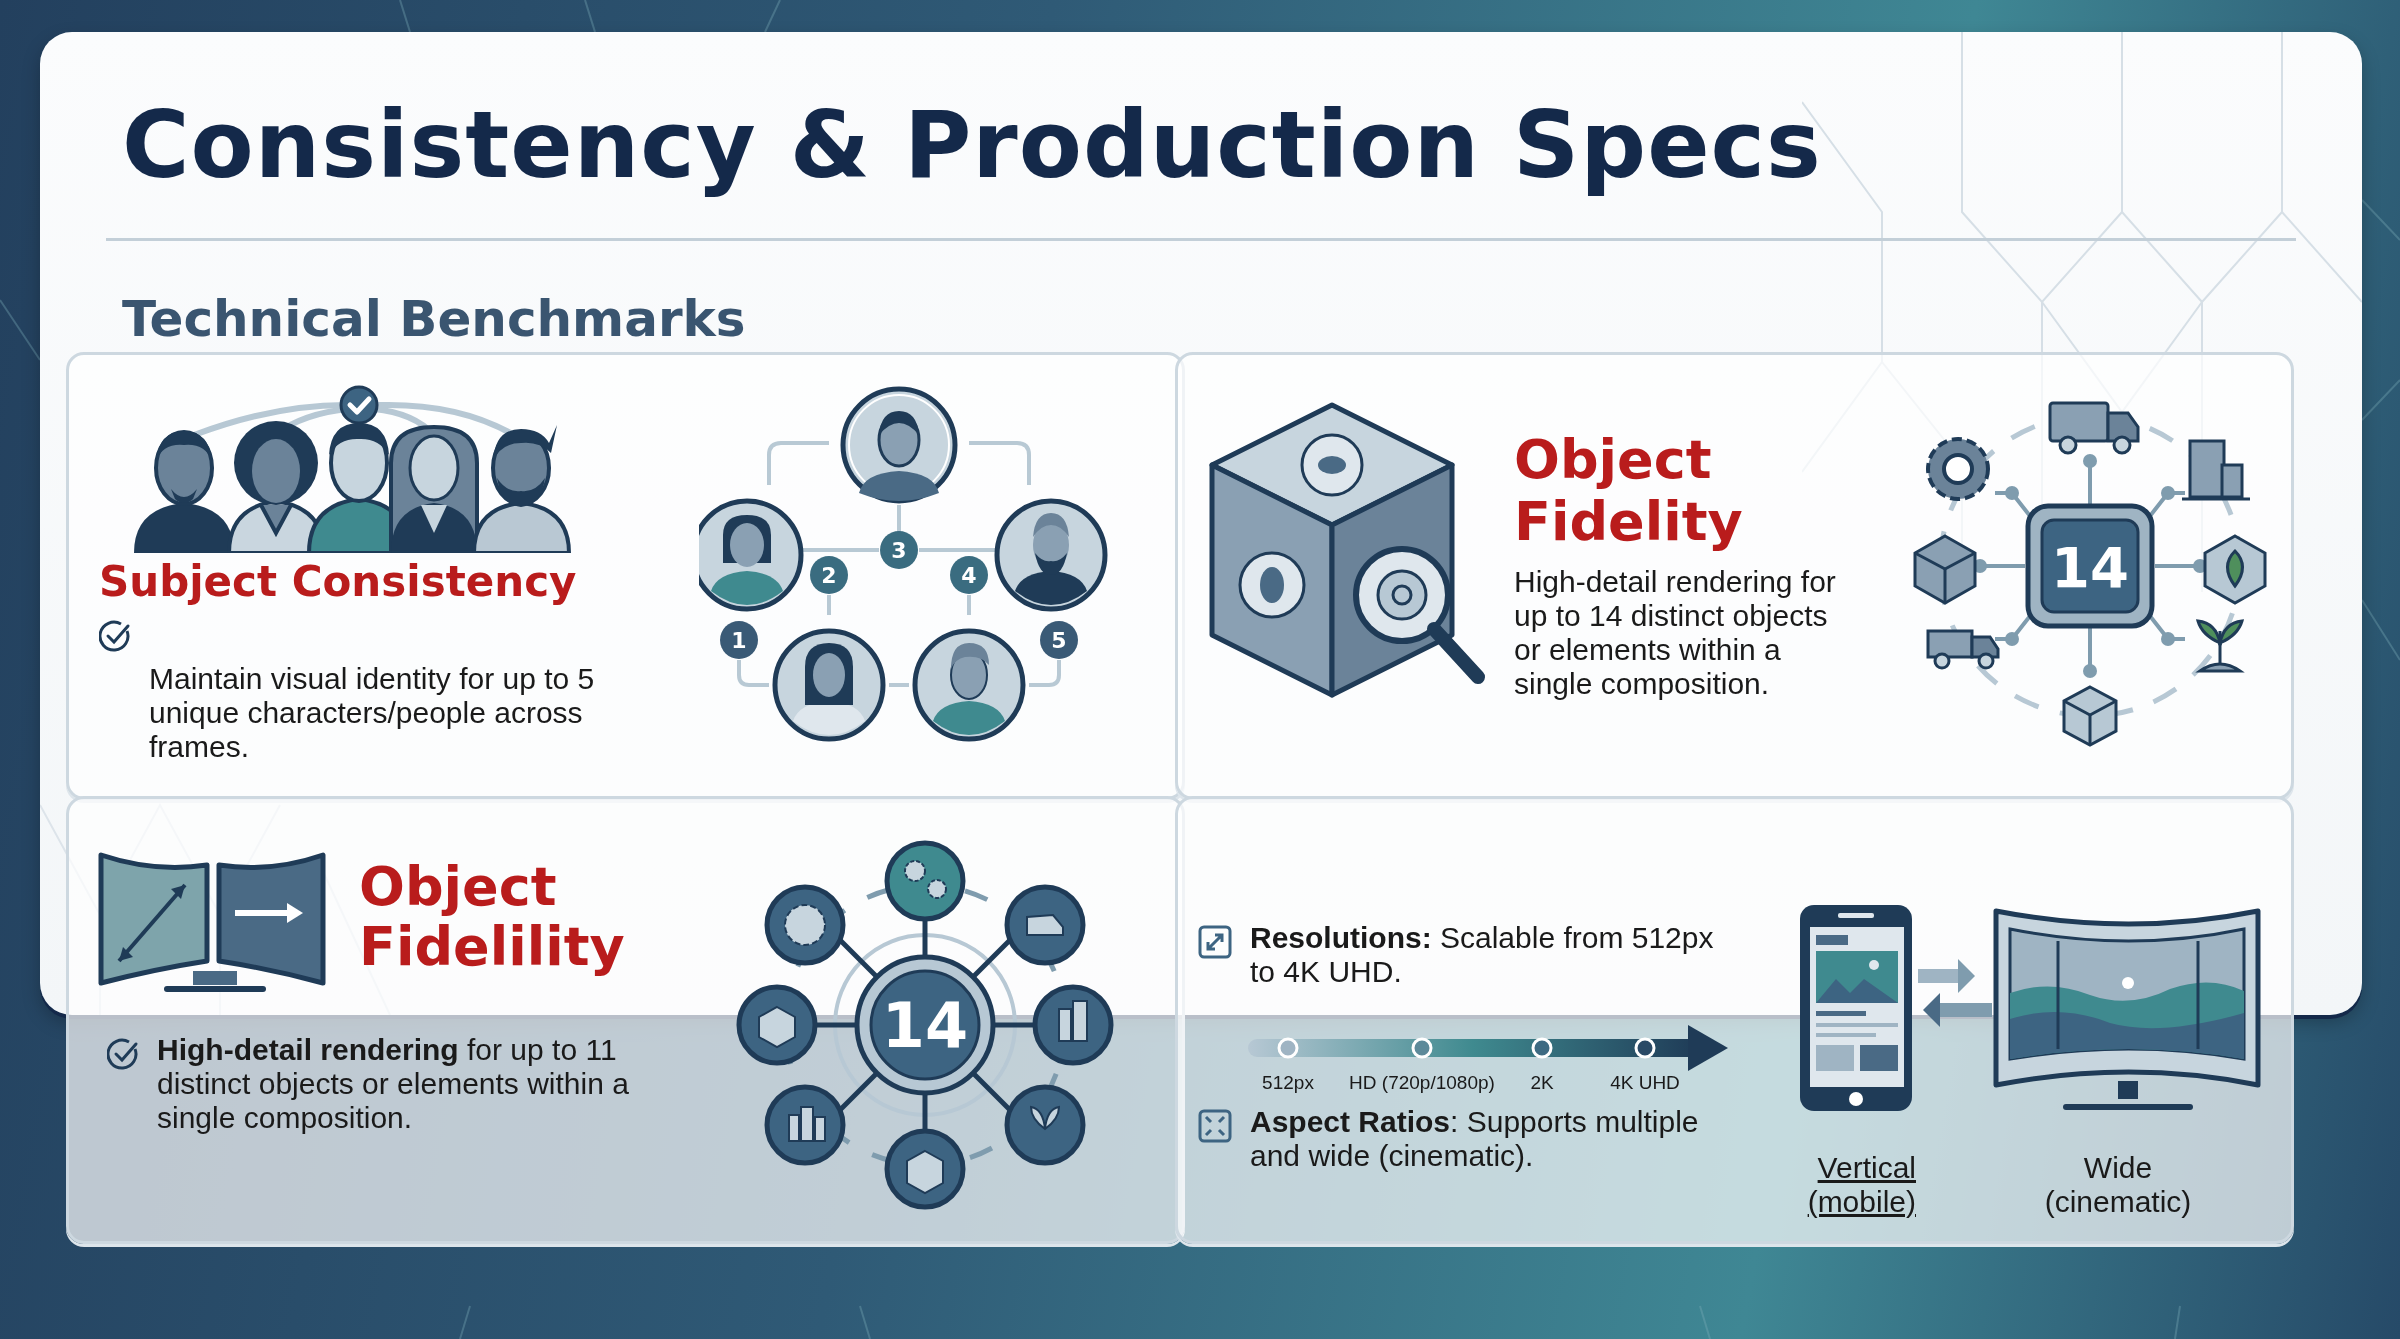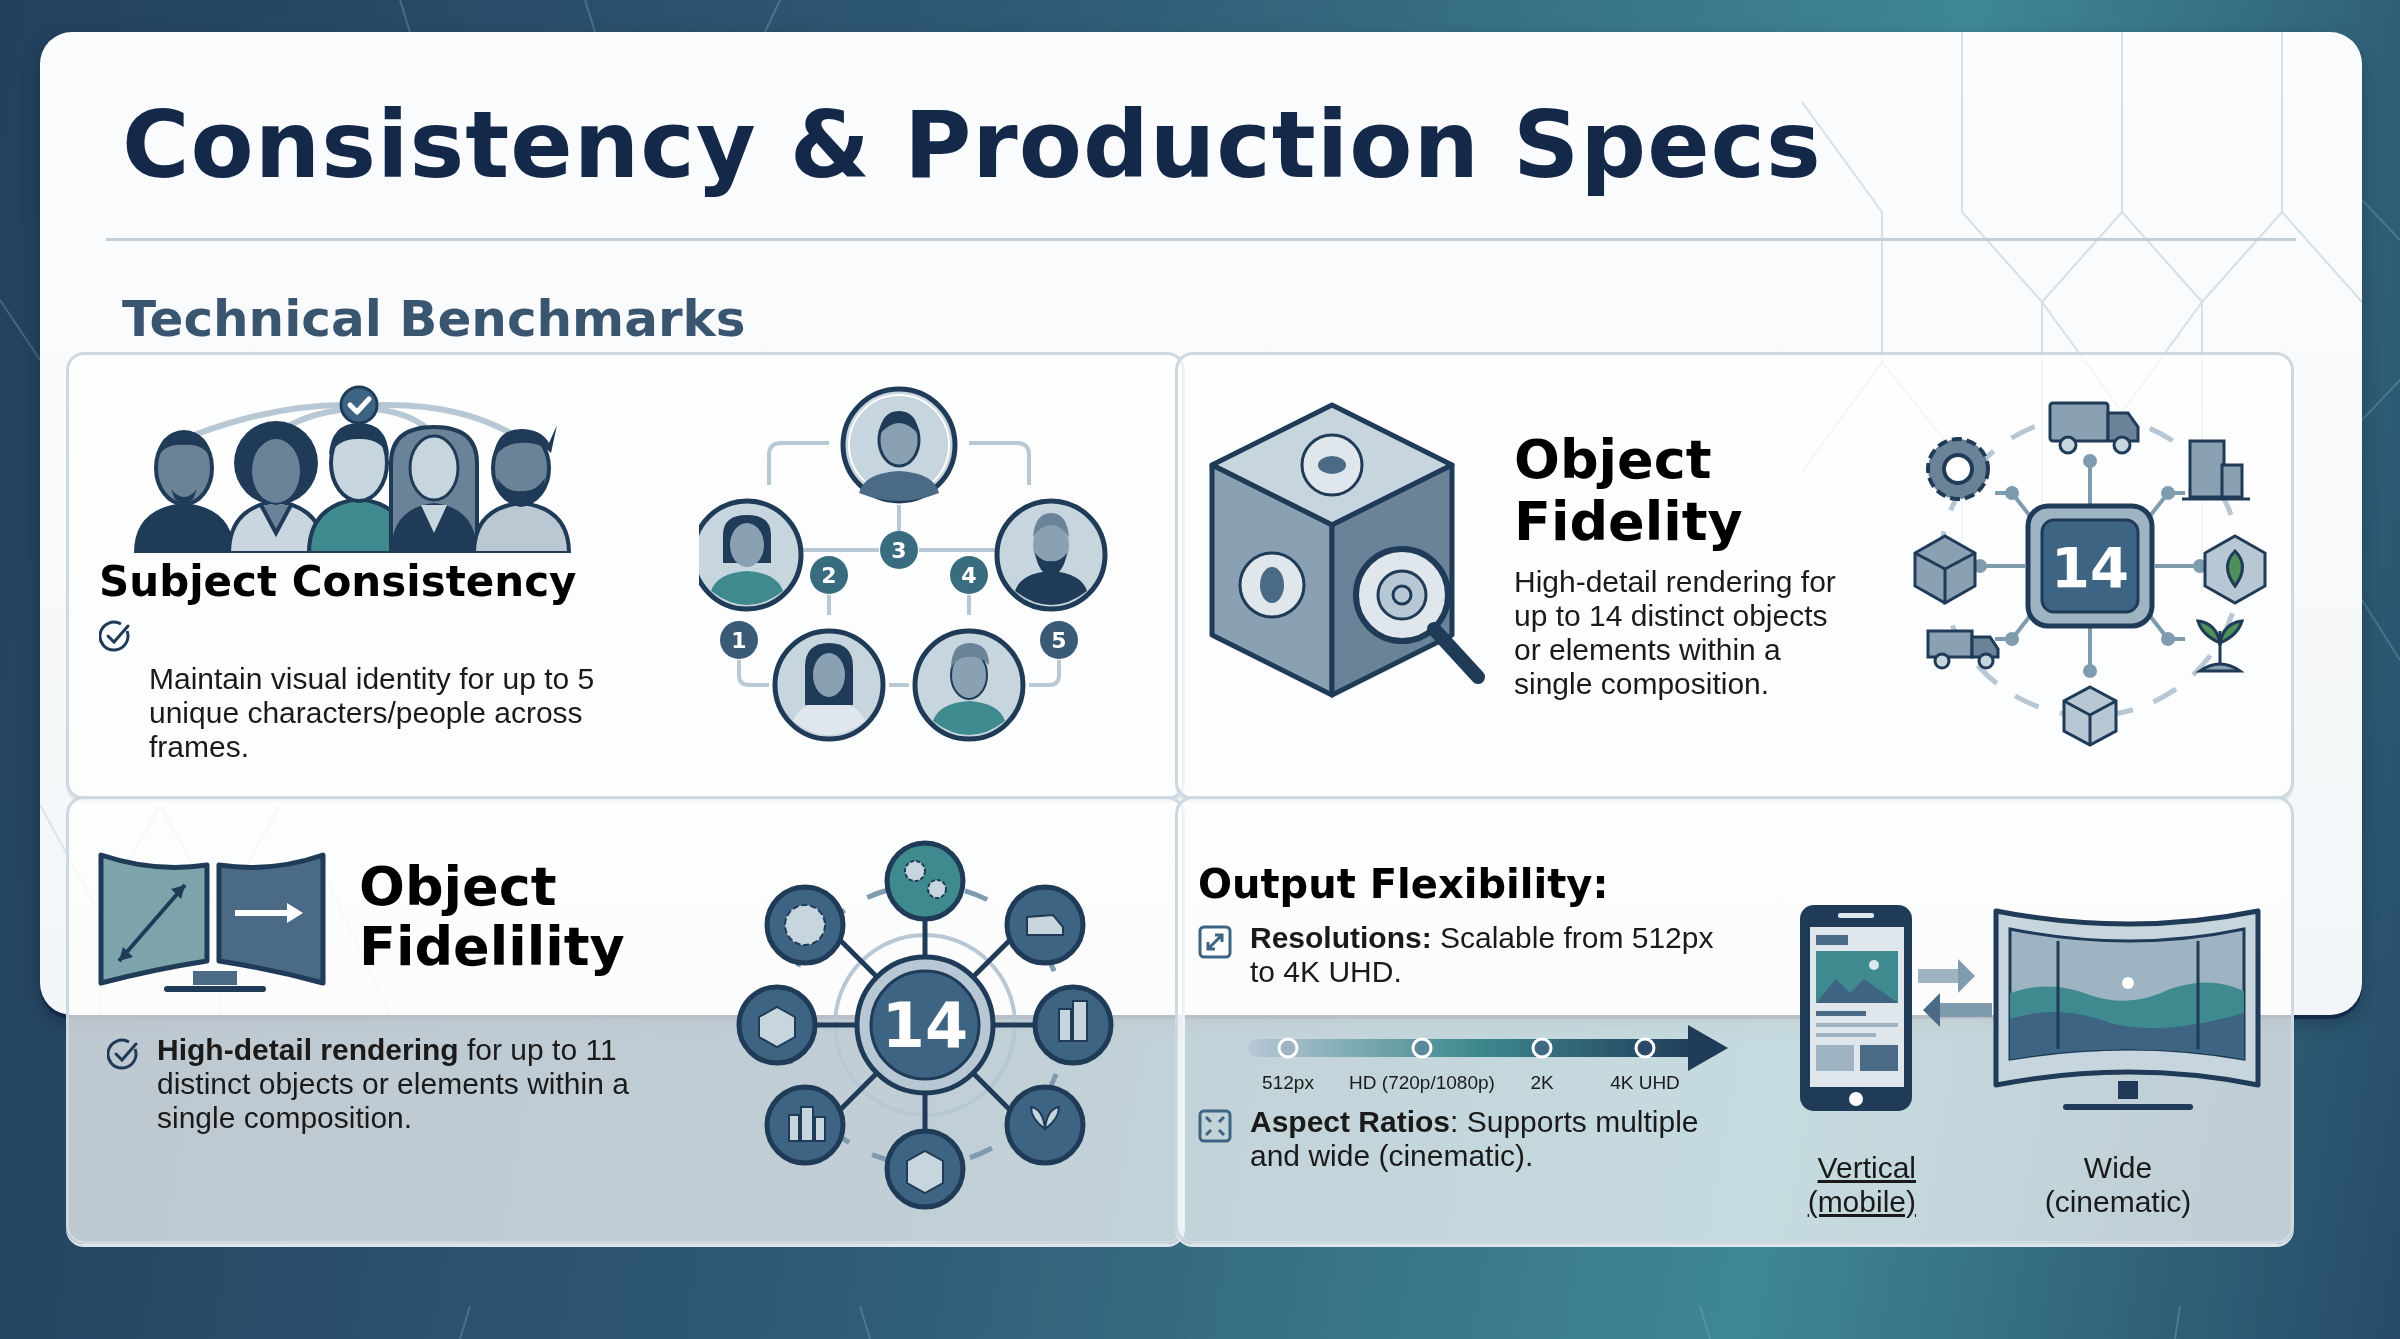--- a/index.html
+++ b/index.html
@@ -33,21 +33,21 @@
     position: absolute; background: rgba(255,255,255,0.7);
     border: 3px solid #cdd8e0; border-radius: 18px;
     box-shadow: 0 3px 0 #dde5eb;
   }
   .card-tl { left: 66px; top: 352px; width: 1119px; height: 448px; }
   .card-tr { left: 1175px; top: 352px; width: 1119px; height: 448px; }
   .card-bl { left: 66px; top: 796px; width: 1119px; height: 448px; }
   .card-br { left: 1175px; top: 796px; width: 1119px; height: 448px; }
 
   .abs { position: absolute; }
-  .h-card { font-weight: bold; color: #000000; }
+  .h-card { font-weight: bold; color: #b91c1c; }
   .body-text { font-family: "Liberation Sans", sans-serif; color: #1a1a1a; font-size: 30px; line-height: 34px; }
   .bold { font-weight: bold; }
   svg { display: block; }
 </style>
 </head>
 <body>
 
 <svg class="bg-lines" width="2400" height="1339">
   <g stroke="#7fb0bb" stroke-opacity="0.35" stroke-width="2" fill="none">
     <line x1="400" y1="0" x2="410" y2="32"></line>
@@ -400,21 +400,20 @@
       <rect x="64" y="290" width="10" height="26"></rect>
         <rect x="76" y="282" width="12" height="34"></rect>
         <rect x="90" y="292" width="10" height="24"></rect>
       <polygon points="52,182 70,192 70,212 52,222 34,212 34,192"></polygon>
       <circle cx="80" cy="100" r="20" stroke-dasharray="6 3"></circle>
     </g>
   </svg>
 </div>
 
 <div class="card card-br">
-  <div class="abs h-card" style="left:20px;top:62px;font-size:40px;">Output Flexibility:</div>
 
   <svg class="abs" style="left:20px;top:126px" width="34" height="34" viewBox="0 0 34 34">
     <rect x="2" y="2" width="30" height="30" rx="4" fill="none" stroke="#3d6482" stroke-width="3"></rect>
     <path d="M10,24 L24,10 M17,10 L24,10 L24,17 M10,17 L10,24 L17,24" stroke="#3d6482" stroke-width="3" fill="none"></path>
   </svg>
   <div class="abs body-text" style="left:72px;top:122px;">
     <div><span class="bold">Resolutions:</span><span> Scalable from 512px</span></div>
     <div>to 4K UHD.</div>
   </div>
 

